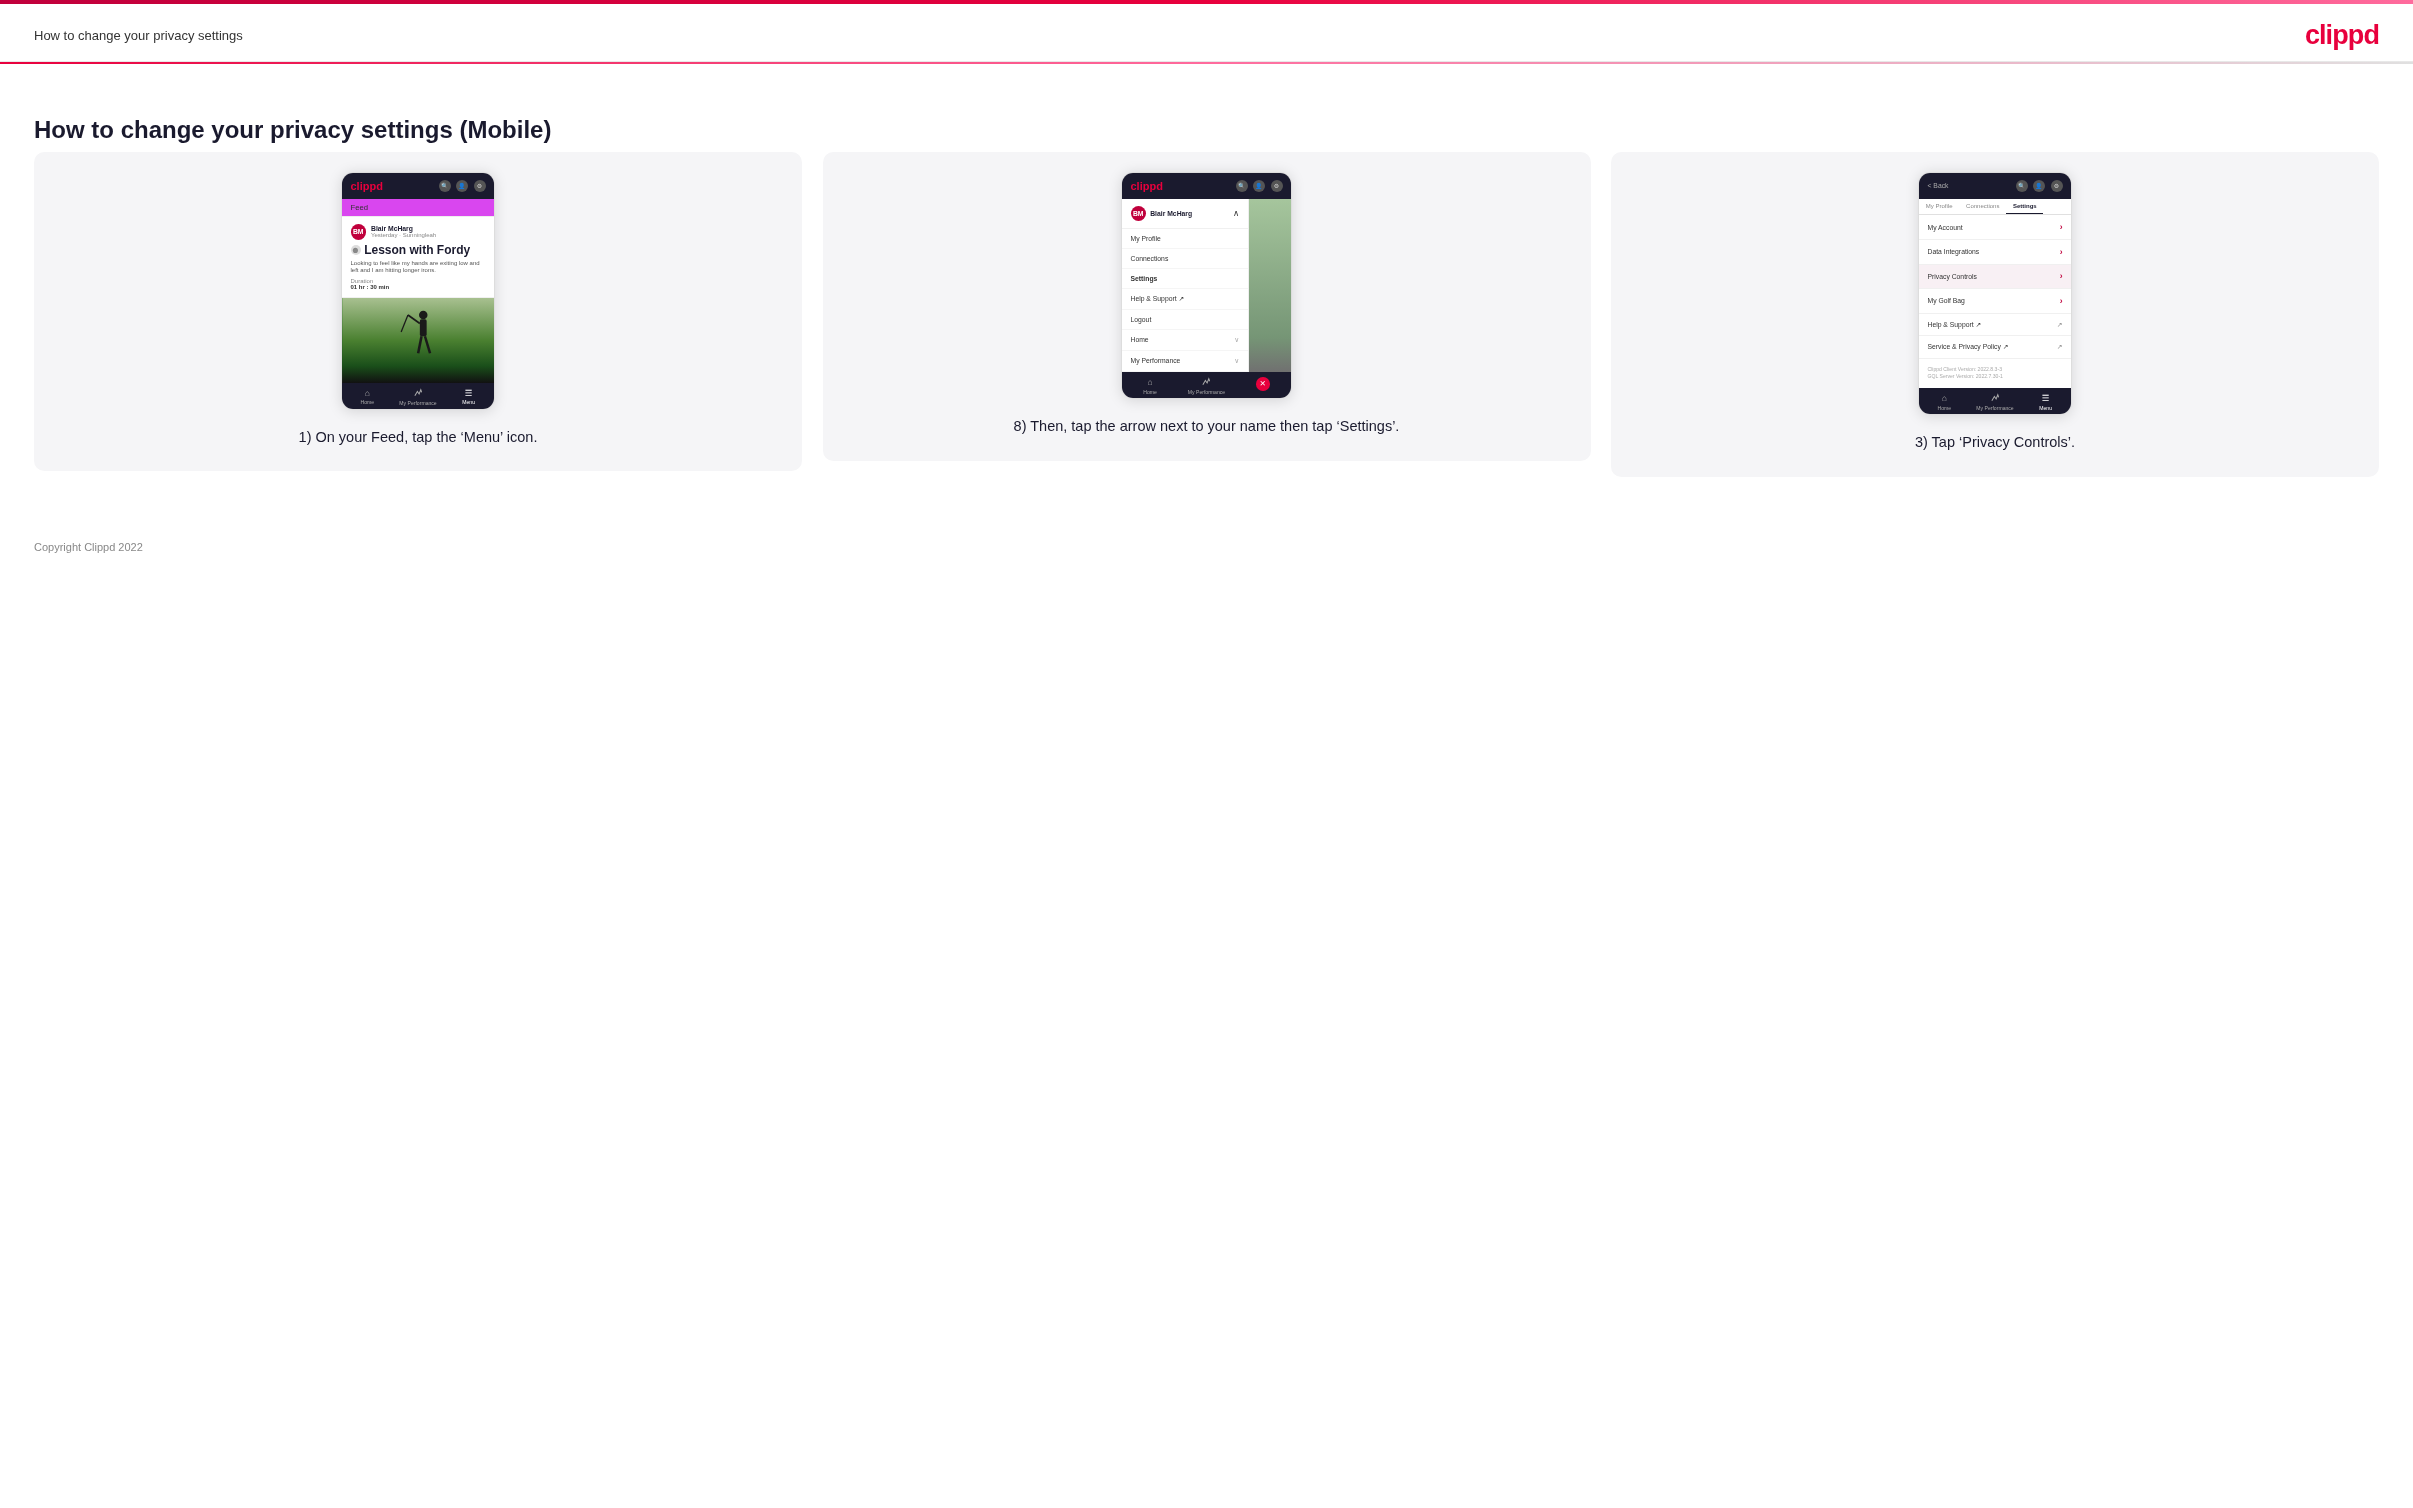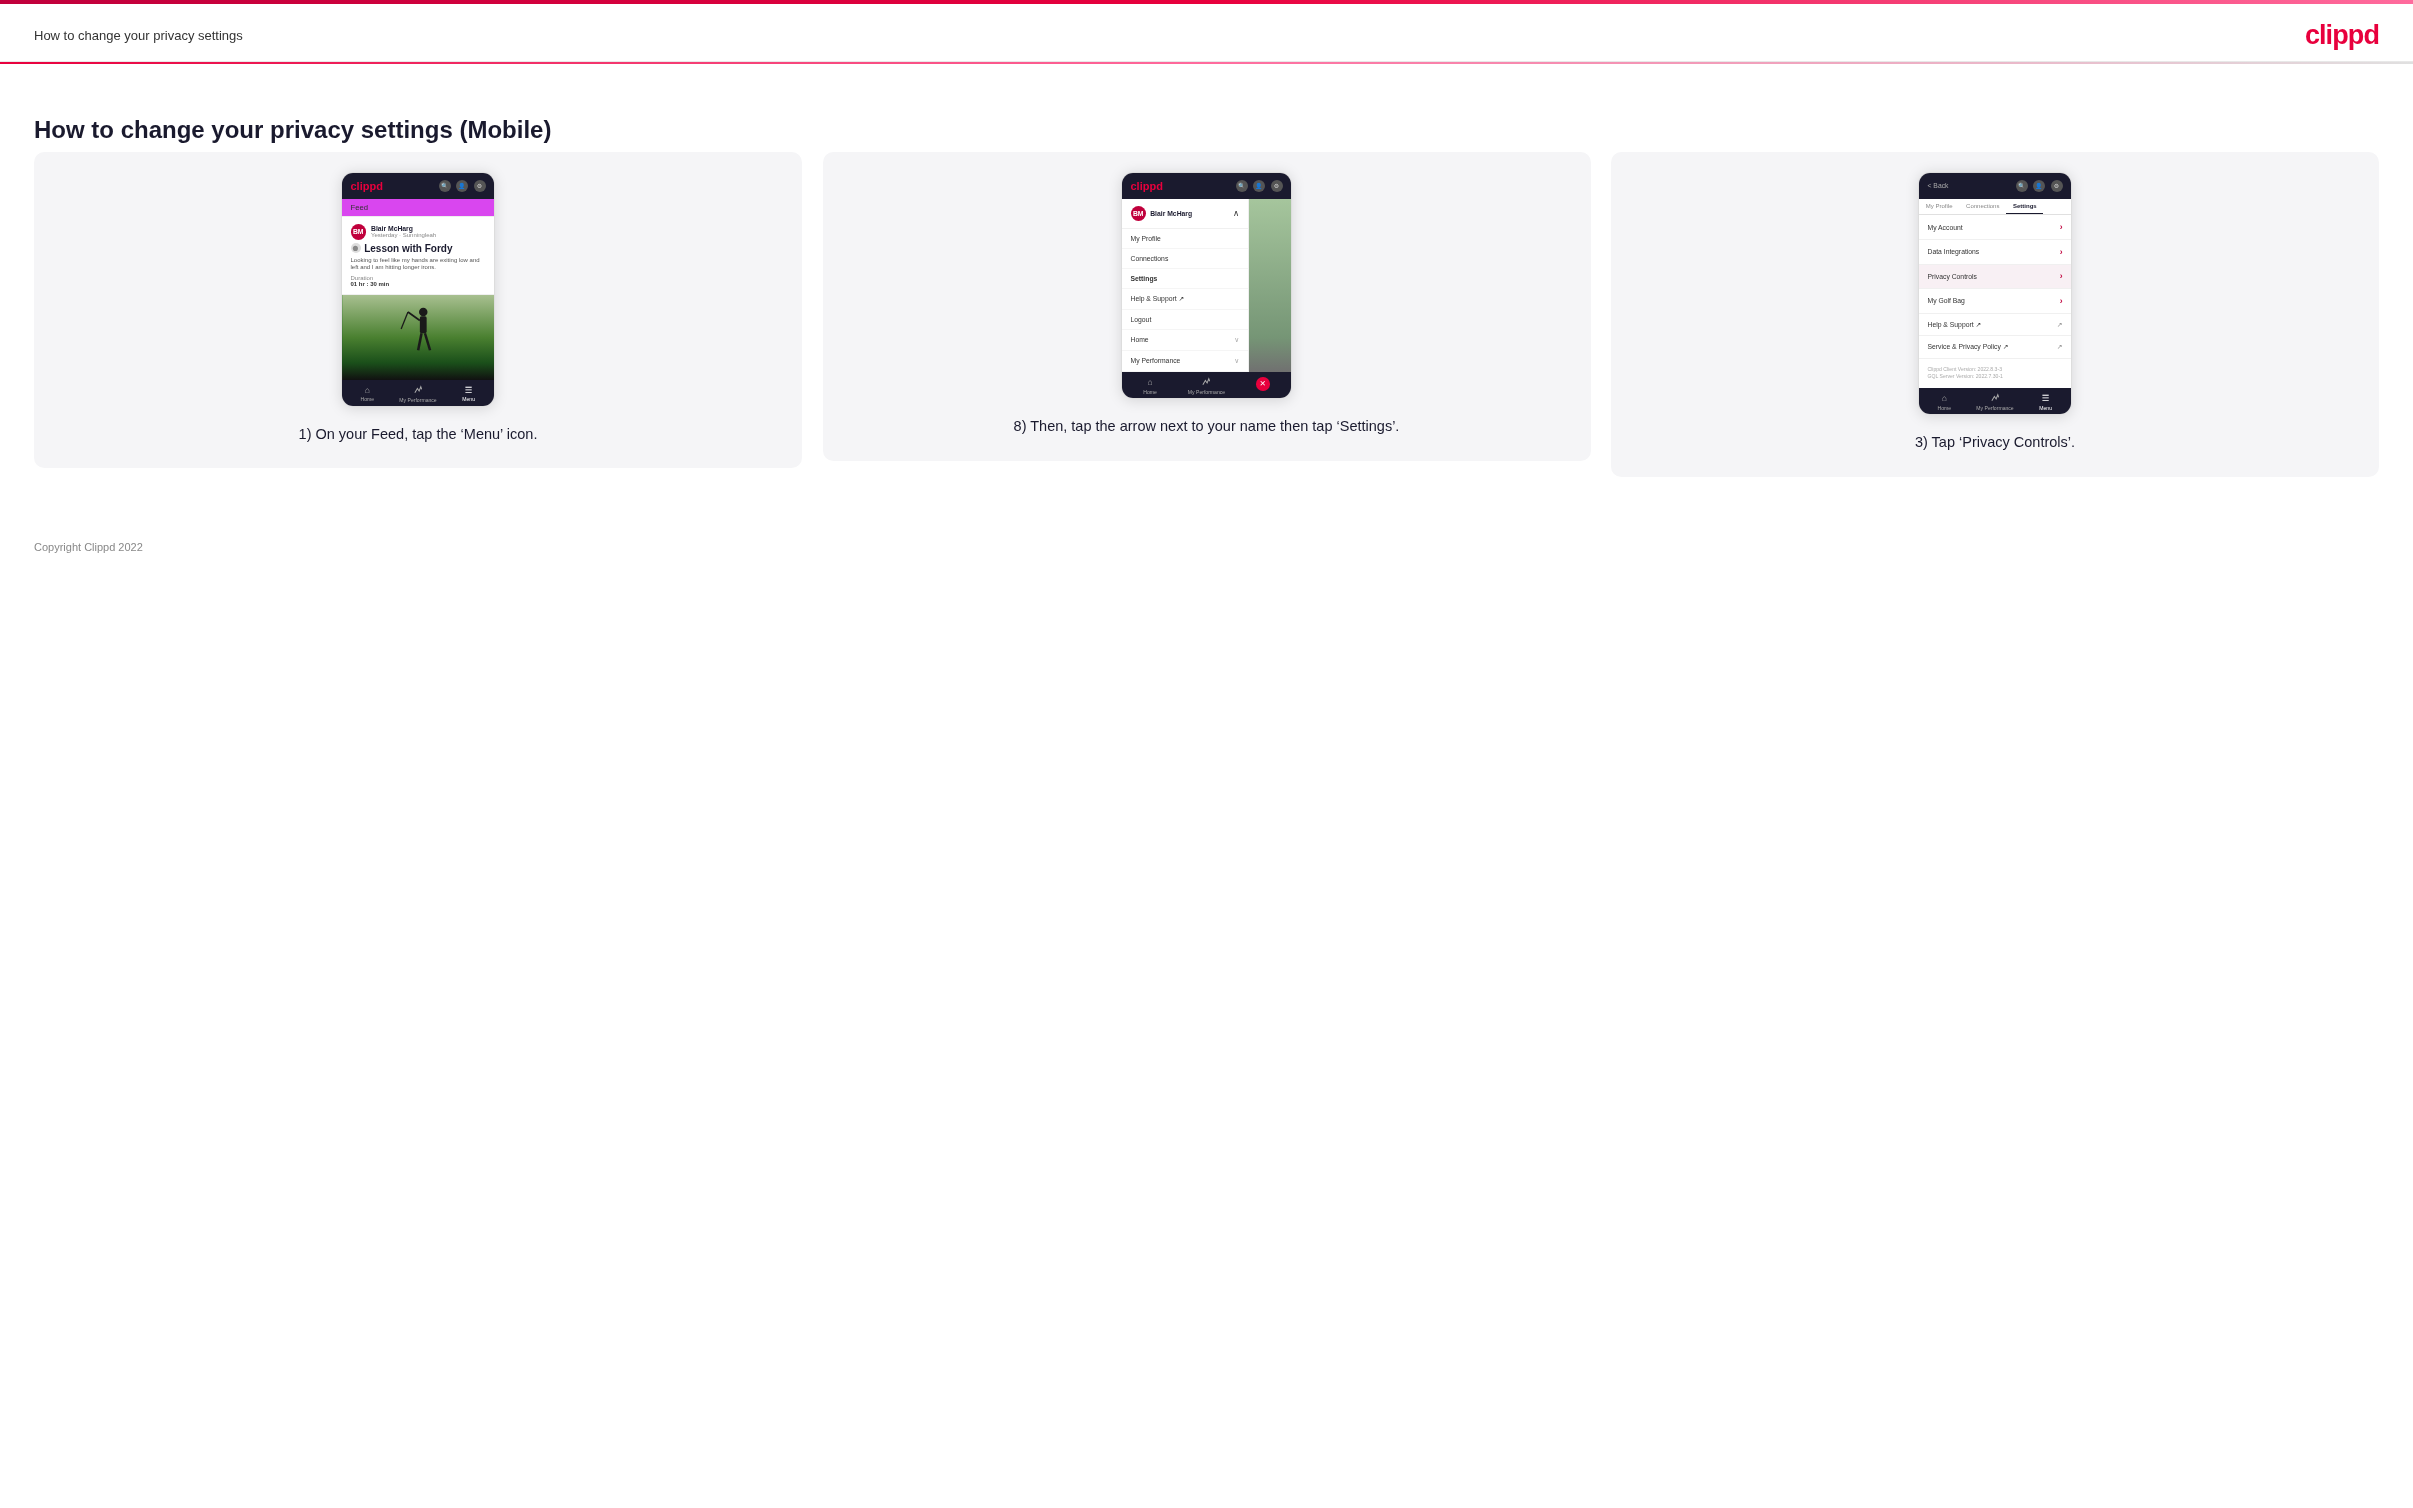--- a/index.html
+++ b/index.html
@@ -145,25 +145,26 @@
     .feed-username {
       font-size: 6.8px;
       font-weight: 700;
       color: #1a1a2e;
     }
     .feed-date {
       font-size: 6px;
       color: #888;
     }
     .feed-lesson-title {
-      font-size: 10px;
+      font-size: 12px;
       font-weight: 700;
       color: #1a1a2e;
       margin-bottom: 2.6px;
       display: flex;
+      align-items: center;
       gap: 3.4px;
     }
     .lesson-icon {
       width: 10.3px;
       height: 10.3px;
       background: #ddd;
       border-radius: 50%;
       display: flex;
       align-items: center;
       justify-content: center;

